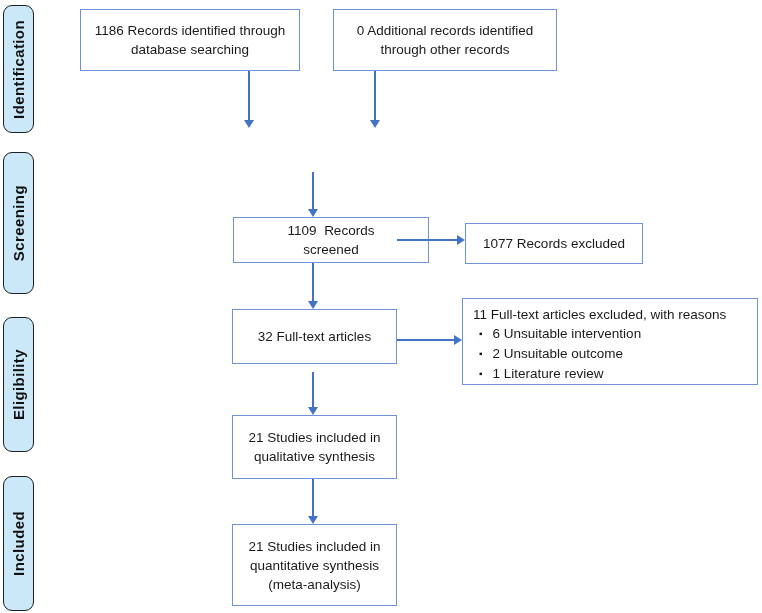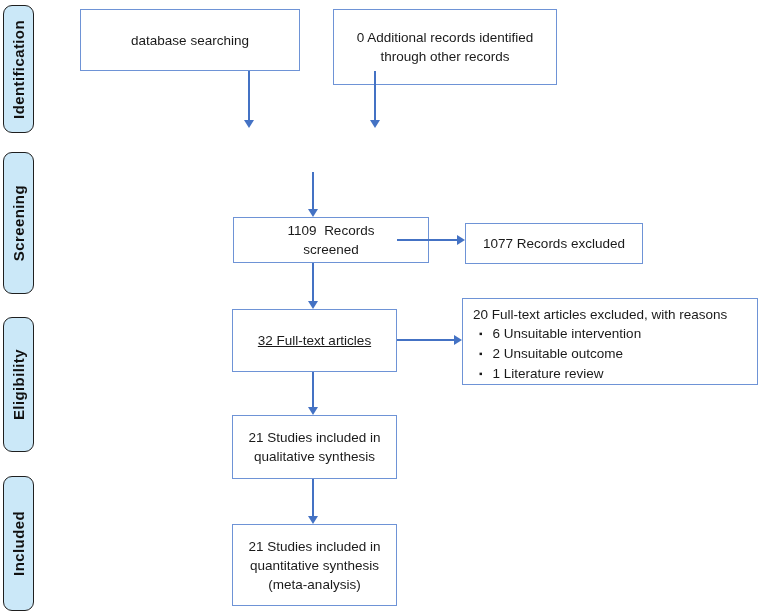--- a/index.html
+++ b/index.html
@@ -94,44 +94,45 @@
     <span class="vtext">Screening</span>
   </div>
   <div class="stage-tab" style="top:317px; height:135px;">
     <span class="vtext">Eligibility</span>
   </div>
   <div class="stage-tab" style="top:476px; height:135px;">
     <span class="vtext">Included</span>
   </div>
 
   <div class="fbox" style="left:80px; top:9px; width:220px; height:62px;">
+      <div class="line">1186 Records identified through</div>
       <div class="line">database searching</div>
     </div>
 
-  <div class="fbox" style="left:333px; top:9px; width:224px; height:76px;">
+  <div class="fbox" style="left:333px; top:9px; width:224px; height:62px;">
       <div class="line">0 Additional records identified</div>
       <div class="line">through other records</div>
     </div>
 
 
   <div class="fbox" style="left:233px; top:217px; width:196px; height:46px;">
       <div class="line">1109  Records</div>
       <div class="line">screened</div>
     </div>
 
   <div class="fbox" style="left:465px; top:223px; width:178px; height:41px;">
       <div class="line">1077 Records excluded</div>
     </div>
 
-  <div class="fbox" style="left:232px; top:309px; width:165px; height:63px;text-decoration:underline;">
+  <div class="fbox" style="left:232px; top:309px; width:165px; height:55px;">
       <div class="line">32 Full-text articles</div>
     </div>
 
   <div class="fbox left-align" style="left:462px; top:298px; width:296px; height:87px;">
-    <div class="line">20 Full-text articles excluded, with reasons</div>
+    <div class="line">11 Full-text articles excluded, with reasons</div>
     <div>
         <div class="reason-row"><span class="bullet">▪</span><span>6 Unsuitable intervention</span></div>
         <div class="reason-row"><span class="bullet">▪</span><span>2 Unsuitable outcome</span></div>
         <div class="reason-row"><span class="bullet">▪</span><span>1 Literature review</span></div>
       </div>
   </div>
 
   <div class="fbox" style="left:232px; top:415px; width:165px; height:64px;">
       <div class="line">21 Studies included in</div>
       <div class="line">qualitative synthesis</div>

